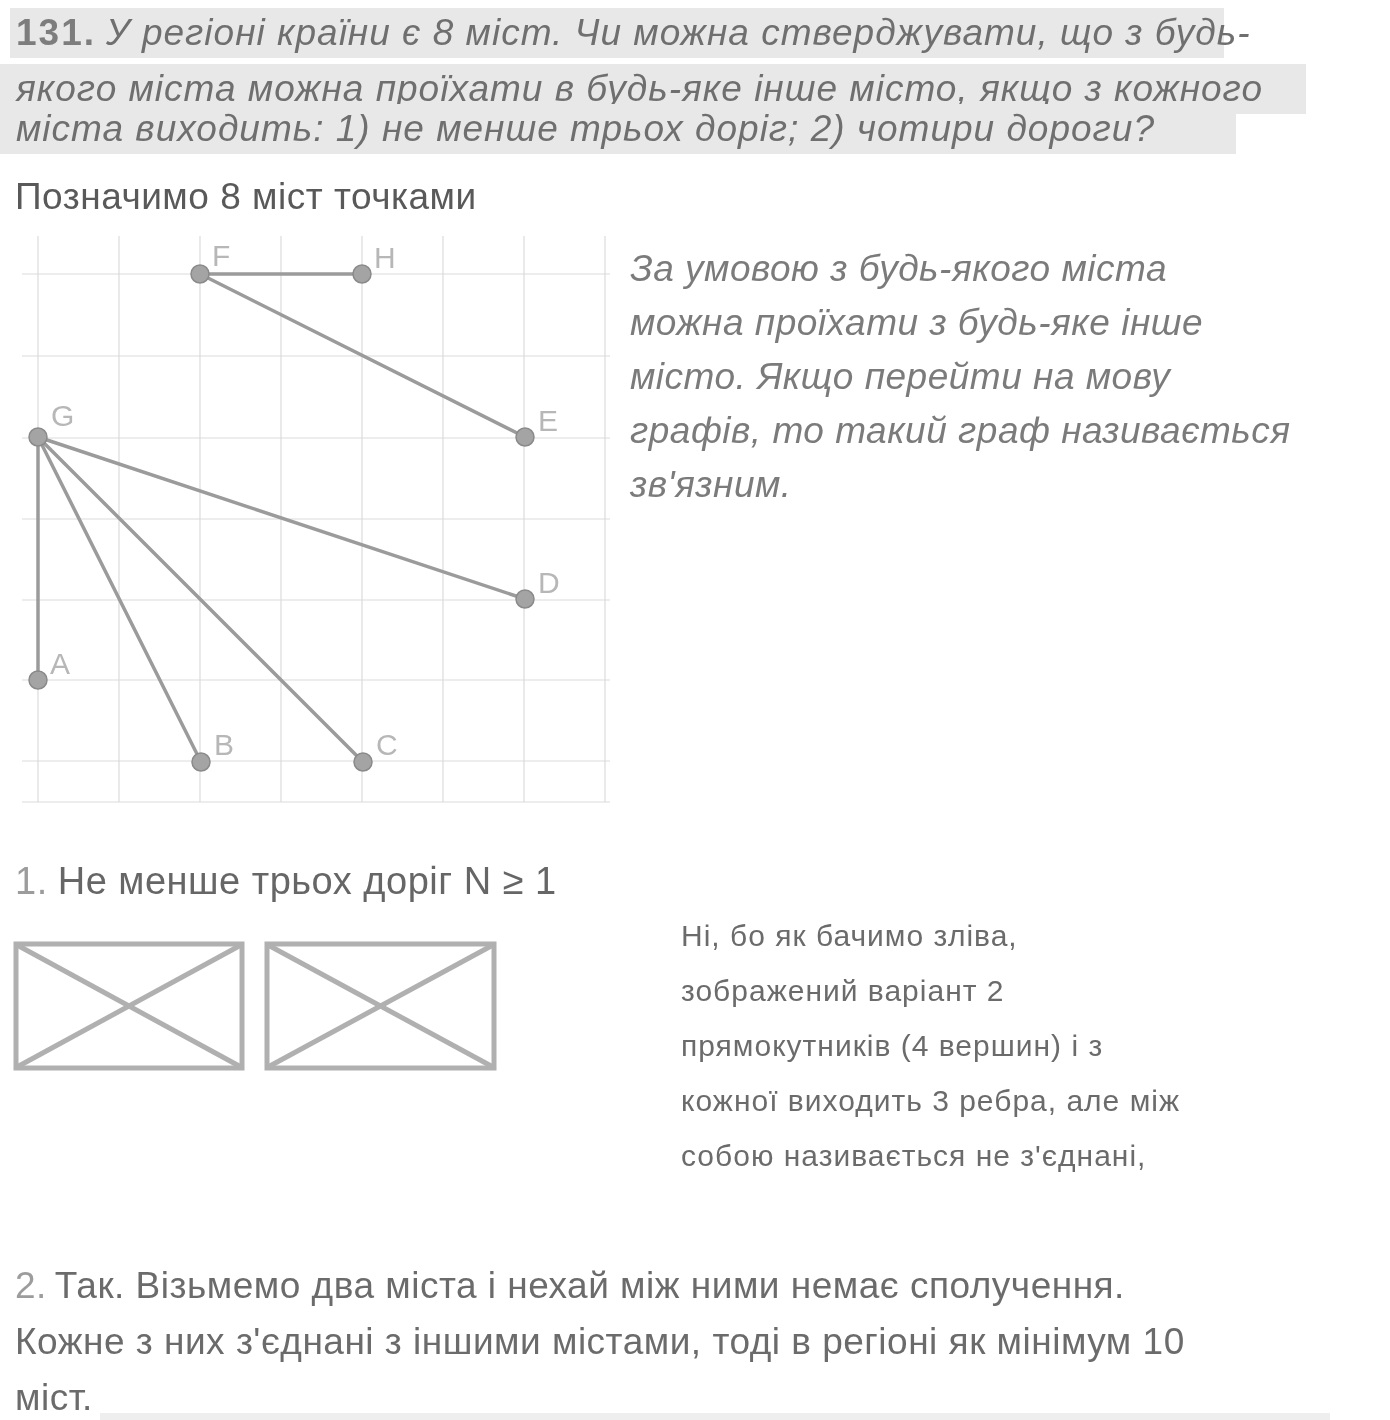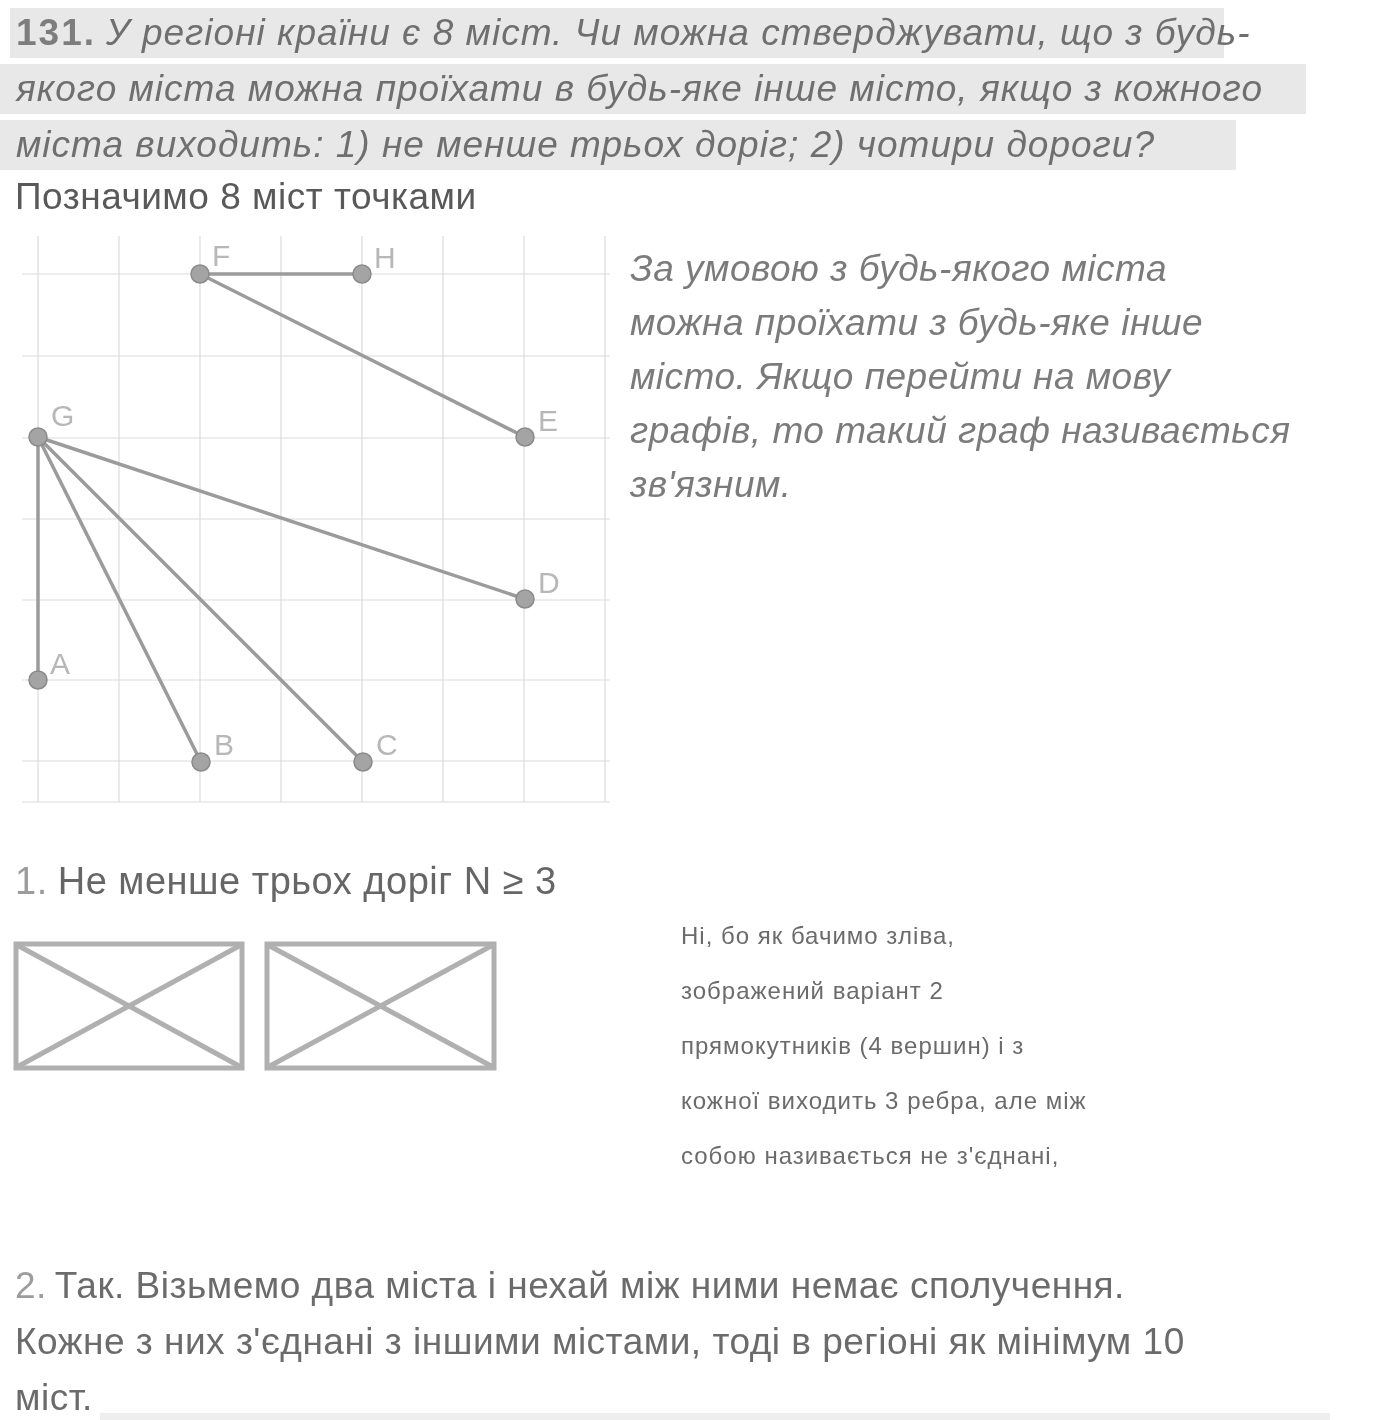--- a/index.html
+++ b/index.html
@@ -8,21 +8,21 @@
     font-family:"Liberation Sans",sans-serif;
   }
   
   .hl{
     position:absolute;background:#e8e8e8;height:50px;line-height:50px;
     font-style:italic;font-size:37px;color:#6f6f6f;letter-spacing:1px;white-space:nowrap;
   }
   .hl .num{font-style:normal;font-weight:bold;color:#7d7d7d;letter-spacing:2px;margin-right:10px;}
   .strip1{left:10px;top:8px;width:1214px;padding-left:6px;box-sizing:border-box;}
   .strip2{left:0;top:64px;width:1306px;padding-left:16px;box-sizing:border-box;}
-  .strip3{left:0;top:120px;width:1236px;padding-left:16px;box-sizing:border-box;}
+  .strip3{left:0;top:104px;width:1236px;padding-left:16px;box-sizing:border-box;}
   
   .intro{
     position:absolute;left:15px;top:176px;font-size:37px;color:#595959;
     letter-spacing:0.5px;white-space:nowrap;
   }
   
   .graph{position:absolute;left:18px;top:228px;}
   .graph .grid{stroke:#d8d8d8;stroke-width:1.2;opacity:0.9;}
   .graph .edge{stroke:#9b9b9b;stroke-width:3.5;stroke-linecap:round;}
   .graph .dot{fill:#a4a4a4;stroke:#8a8a8a;stroke-width:1.5;}
@@ -37,21 +37,21 @@
   
   .case1{
     position:absolute;left:15px;top:860px;font-size:38px;color:#666666;
     letter-spacing:0.5px;white-space:nowrap;
   }
   .case1 .num{color:#9c9c9c;margin-right:10px;}
   
   .xrect{position:absolute;}
   .xrect line,.xrect rect{stroke:#b0b0b0;stroke-width:5;fill:none;}
   
-  .note2{position:absolute;left:681px;top:908px;font-size:24px;color:#6b6b6b;letter-spacing:1px;}
+  .note2{position:absolute;left:681px;top:908px;font-size:30px;color:#6b6b6b;letter-spacing:1px;}
   .note2 div{height:55px;line-height:55px;white-space:nowrap;}
   
   .case2{position:absolute;left:15px;top:1258px;font-size:37px;color:#6b6b6b;letter-spacing:0.5px;}
   .case2 div{height:56px;line-height:56px;white-space:nowrap;}
   .case2 .num{color:#9c9c9c;margin-right:8px;}
   
   .smudge{position:absolute;left:100px;top:1413px;width:1230px;height:7px;background:#e7e7e7;opacity:0.7;}
 </style>
 </head>
 <body>
@@ -108,21 +108,21 @@
     </svg>
 
   <div class="note1">
     <div>За умовою з будь-якого міста</div>
     <div>можна проїхати з будь-яке інше</div>
     <div>місто. Якщо перейти на мову</div>
     <div>графів, то такий граф називається</div>
     <div>зв'язним.</div>
   </div>
 
-  <div class="case1"><span class="num">1.</span><span>Не менше трьох доріг N ≥ 3</span></div>
+  <div class="case1"><span class="num">1.</span><span>Не менше трьох доріг N ≥ 1</span></div>
 
   <svg class="xrect" style="left:13px;top:941px;" width="232" height="130" viewBox="0 0 232 130">
     <rect x="3" y="3" width="226" height="124"></rect>
     <line x1="4" y1="4" x2="228" y2="126"></line>
     <line x1="228" y1="4" x2="4" y2="126"></line>
   </svg>
   <svg class="xrect" style="left:264px;top:941px;" width="233" height="130" viewBox="0 0 233 130">
     <rect x="3" y="3" width="227" height="124"></rect>
     <line x1="4" y1="4" x2="229" y2="126"></line>
     <line x1="229" y1="4" x2="4" y2="126"></line>

